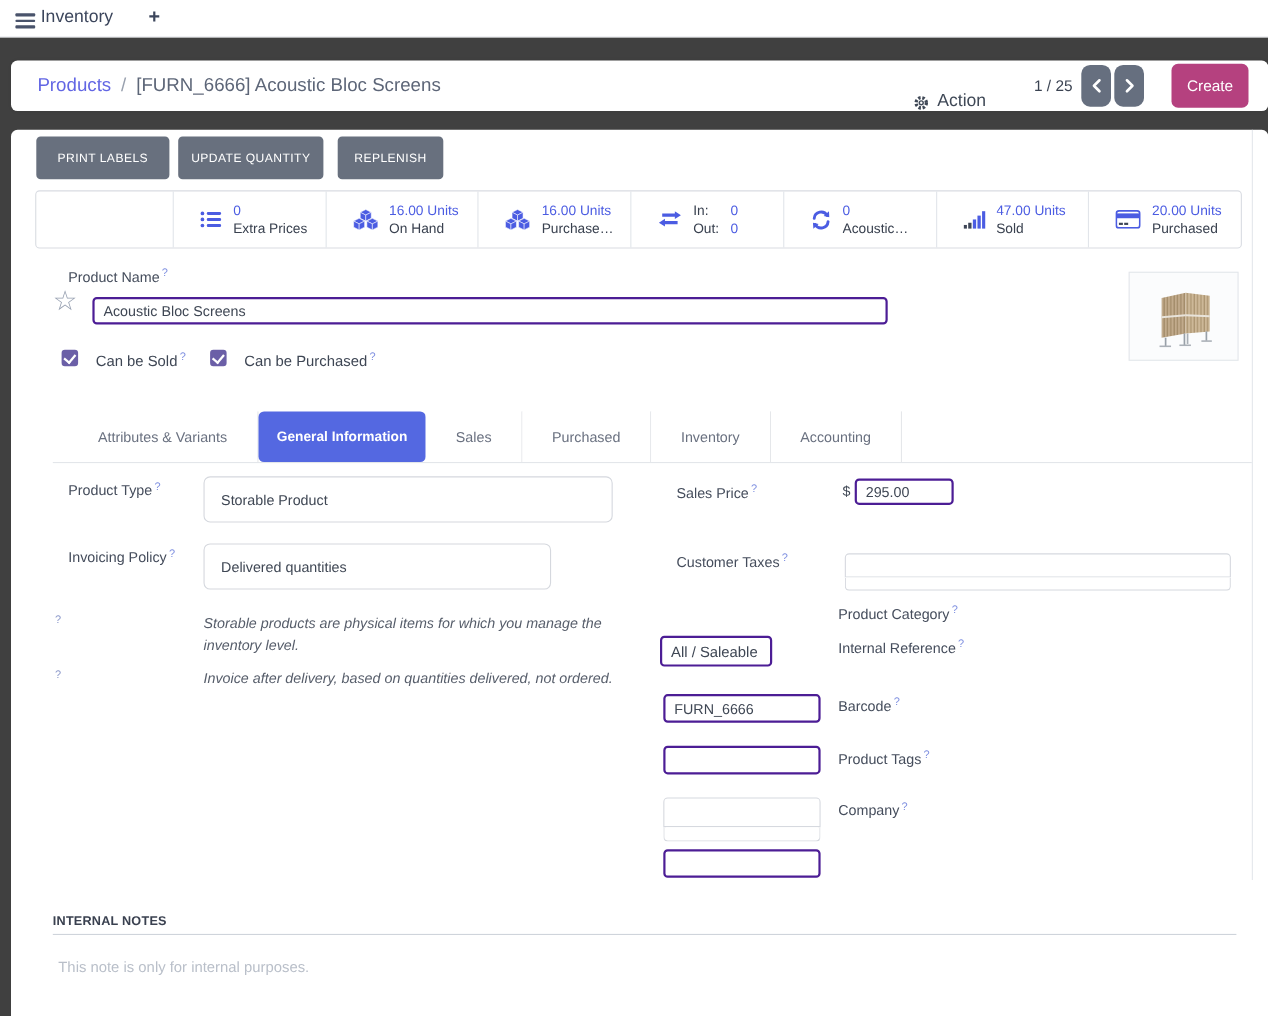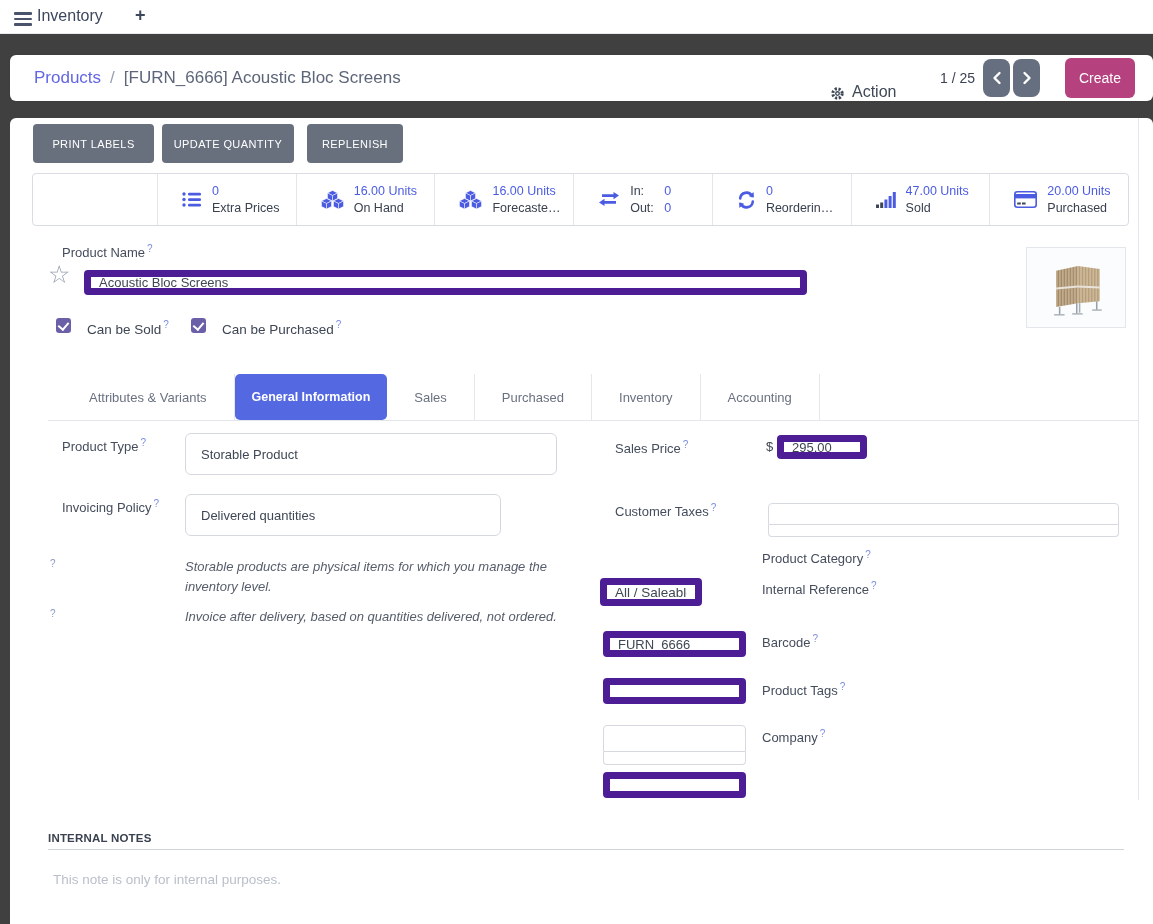--- a/index.html
+++ b/index.html
@@ -44,21 +44,21 @@
   .stat-value { color:#4b5ce2; }
   .stat-label { color:#39414f; }
   .io-grid { font-size:12.5px; line-height:1.3; }
   .io-row span.k { color:#39414f; display:inline-block; width:34px; }
   .io-row span.v { color:#4b5ce2; }
 
   
   .fld-label { font-size:13px; color:#454d5c; white-space:nowrap; }
   sup.q { color:#7d8ee0; font-size:10px; margin-left:2px; }
   .star { left:38px; top:144px; font-size:25px; color:#97a0b1; line-height:1; cursor:pointer; }
-  .inp { position:absolute; border:7px solid #4c1d95; border-radius:4px; background:#fff; font-family:"Liberation Sans",sans-serif; font-size:13px; color:#3f4754; padding:0 8px; }
+  .inp { position:absolute; border:2px solid #4c1d95; border-radius:4px; background:#fff; font-family:"Liberation Sans",sans-serif; font-size:13px; color:#3f4754; padding:0 8px; }
   .name-input { left:74px; top:152px; width:723px; height:25px; }
   .cb { position:absolute; width:15px; height:15px; background:#6b5fa7; border-radius:3px; cursor:pointer; }
   .cb::after { content:""; position:absolute; left:4px; top:2px; width:5px; height:8px; border:solid #fff; border-width:0 2px 2px 0; transform:rotate(40deg); }
   .cb-label { font-size:13.5px; color:#3e4654; }
   .prod-img-box { left:1016px; top:129px; width:100px; height:81px; border:1px solid #e3e6ea; background:#fbfcfd; display:flex; align-items:center; justify-content:center; }
 
   
   .tabs { left:52px; top:256px; height:46px; display:flex; }
   .tab { display:flex; align-items:center; padding:0 27px; font-size:13px; color:#6a7180; background:#fff; border-right:1px solid #e5e7ea; cursor:pointer; white-space:nowrap; }
   .tab.active { background:#5468e1; color:#fff; border-radius:5px; border-right:none; font-size:12.5px; font-weight:600; padding:0 17px; }
@@ -182,21 +182,21 @@
               </g>
             <g transform="translate(6,8)">
                 <polygon points="11.5,0.5 16.5,3 11.5,5.5 6.5,3"></polygon>
                 <polygon points="6.5,3 11.5,5.5 11.5,11 6.5,8.5"></polygon>
                 <polygon points="16.5,3 11.5,5.5 11.5,11 16.5,8.5"></polygon>
               </g>
           </g>
         </svg>
         <div class="stat-text">
             <div class="stat-value">16.00 Units</div>
-            <div class="stat-label">Forecaste…</div>
+            <div class="stat-label">Purchase…</div>
           </div>
       </div>
 
       <div class="stat-cell">
         <svg width="22" height="16" viewBox="0 0 22 16" fill="#4b5ce2">
           <path d="M4 2.2 L15.5 2.2 15.5 0 21 3.6 15.5 7.2 15.5 5 4 5 Z"></path>
           <path d="M18 9 L6.5 9 6.5 6.8 1 10.4 6.5 14 6.5 11.8 18 11.8 Z"></path>
         </svg>
         <div class="io-grid">
           <div class="io-row"><span class="k">In:</span><span class="v">0</span></div>
@@ -206,21 +206,21 @@
 
       <div class="stat-cell">
         <svg width="19" height="18" viewBox="0 0 19 18">
           <path d="M3.2 7.5 A6.3 6.3 0 0 1 15 5" fill="none" stroke="#4b5ce2" stroke-width="2.6" stroke-linecap="round"></path>
           <polygon points="16.6,1 16.9,6.6 11.8,5.3" fill="#4b5ce2"></polygon>
           <path d="M15.8 10.5 A6.3 6.3 0 0 1 4 13" fill="none" stroke="#4b5ce2" stroke-width="2.6" stroke-linecap="round"></path>
           <polygon points="2.4,17 2.1,11.4 7.2,12.7" fill="#4b5ce2"></polygon>
         </svg>
         <div class="stat-text">
             <div class="stat-value">0</div>
-            <div class="stat-label">Reorderin…</div>
+            <div class="stat-label">Acoustic…</div>
           </div>
       </div>
 
       <div class="stat-cell">
         <svg width="20" height="17" viewBox="0 0 20 17">
           <rect x="0" y="13.5" width="3" height="3.5" fill="#3d4556"></rect>
           <rect x="4.2" y="11.5" width="3" height="5.5" fill="#3d4556"></rect>
           <rect x="8.4" y="8.5" width="3" height="8.5" fill="#4b5ce2"></rect>
           <rect x="12.6" y="5" width="3" height="12" fill="#4b5ce2"></rect>
           <rect x="16.8" y="1" width="3" height="16" fill="#4b5ce2"></rect>

